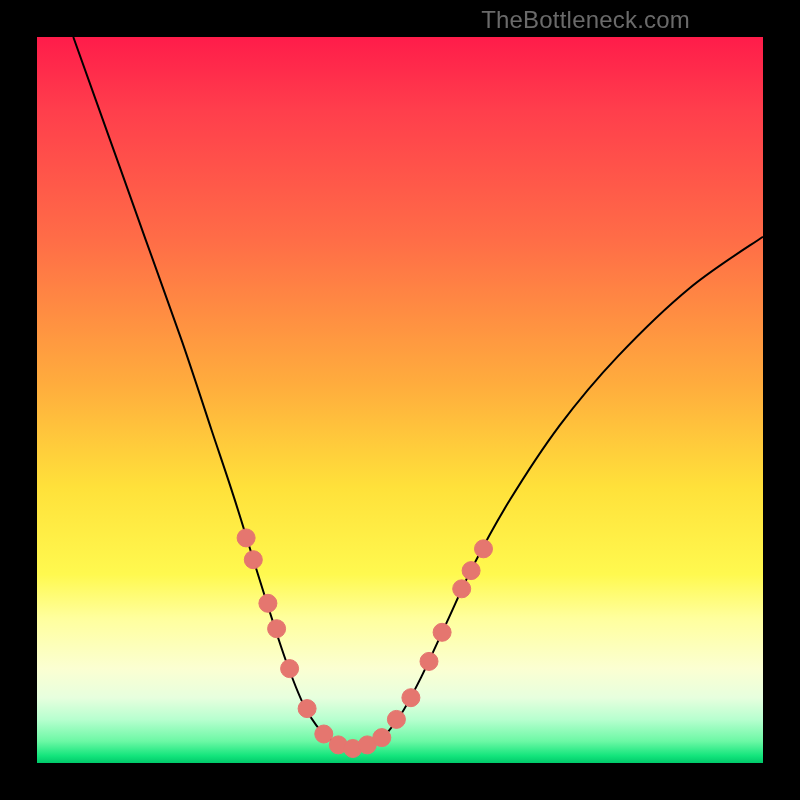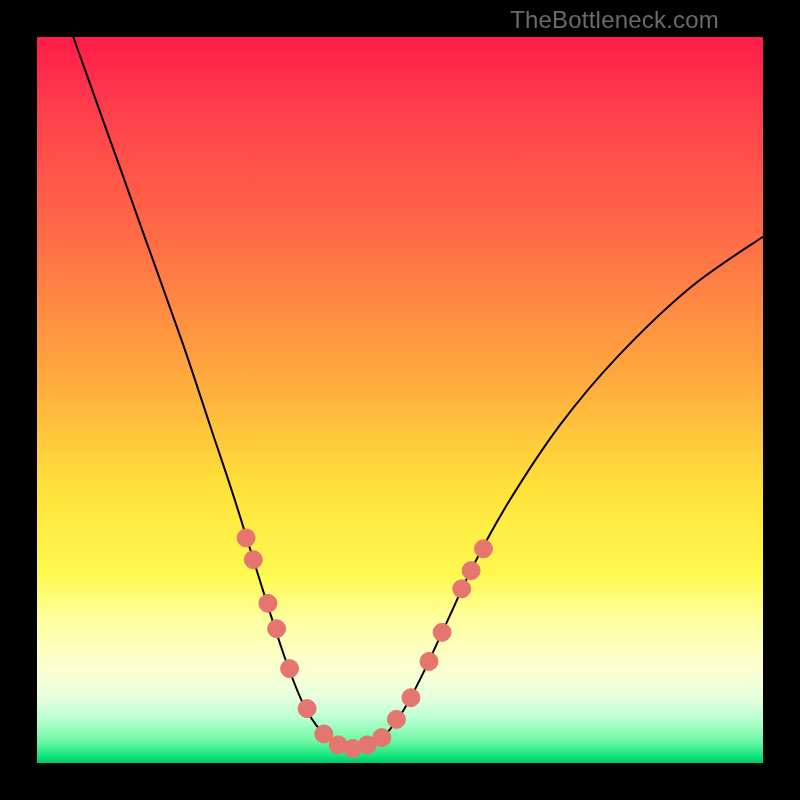--- a/index.html
+++ b/index.html
@@ -10,21 +10,20 @@
     overflow: hidden;
     background: #000;
     font-family: Arial, Helvetica, sans-serif;
   }
   .frame {
     position: absolute;
     left: 0; top: 0;
     width: 700px;
     height: 800px;
     background: #000;
-    padding-left: 29px;
   }
   .plot-area {
     position: absolute;
     left: 37px;
     top: 37px;
     width: 726px;
     height: 726px;
     
     background: linear-gradient(to bottom,
       #ff1c4a 0%,

